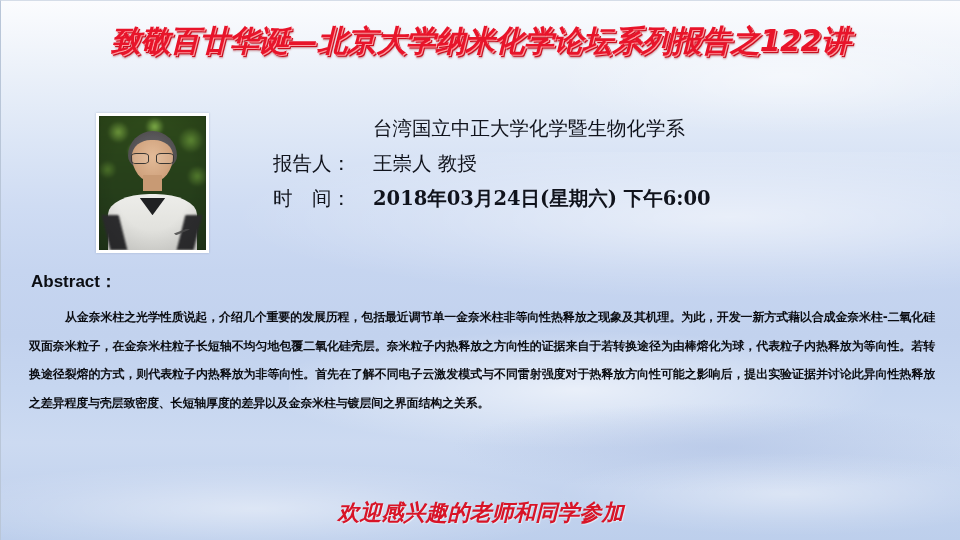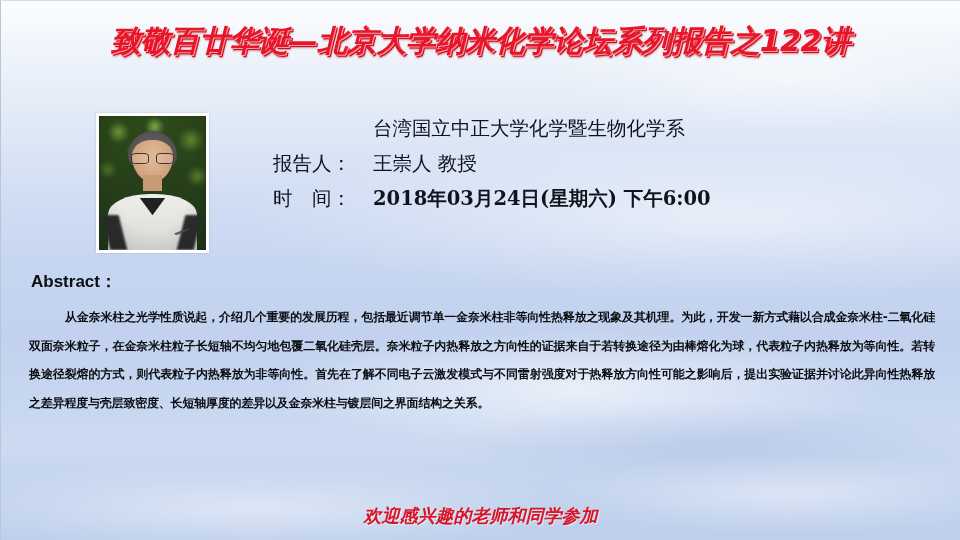--- a/index.html
+++ b/index.html
@@ -282,21 +282,21 @@
     letter-spacing: -0.2px;
   }
 
   
   #footer {
     position: absolute;
     left: 0; right: 0;
     bottom: 12px;
     text-align: center;
     font-family: "DejaVu Serif", serif;
-    font-size: 18px;
+    font-size: 22px;
     font-weight: bold;
     font-style: italic;
     color: #d81427;
     text-shadow: 1px 1px 1px rgba(255,255,255,0.55);
     white-space: nowrap;
   }
 </style>
 </head>
 <body>
 

